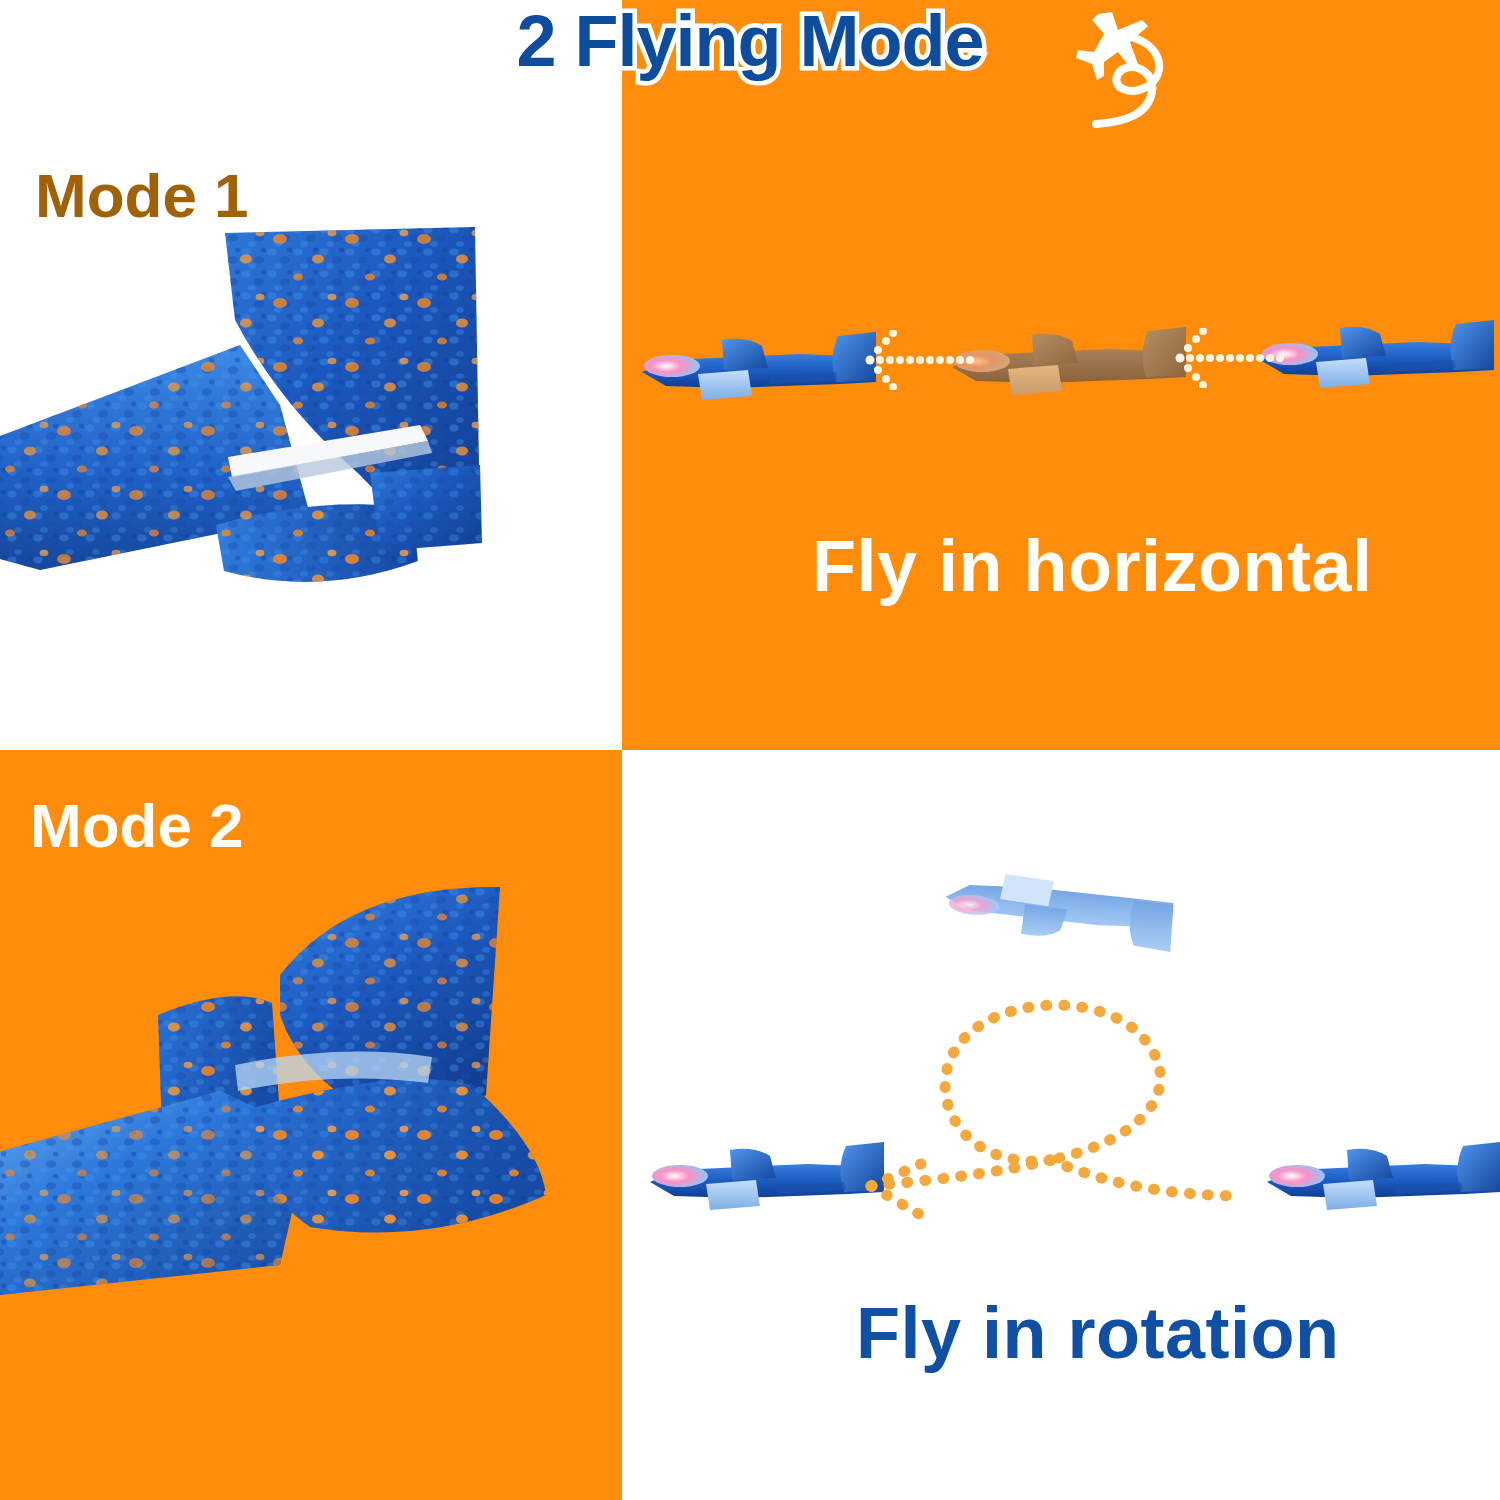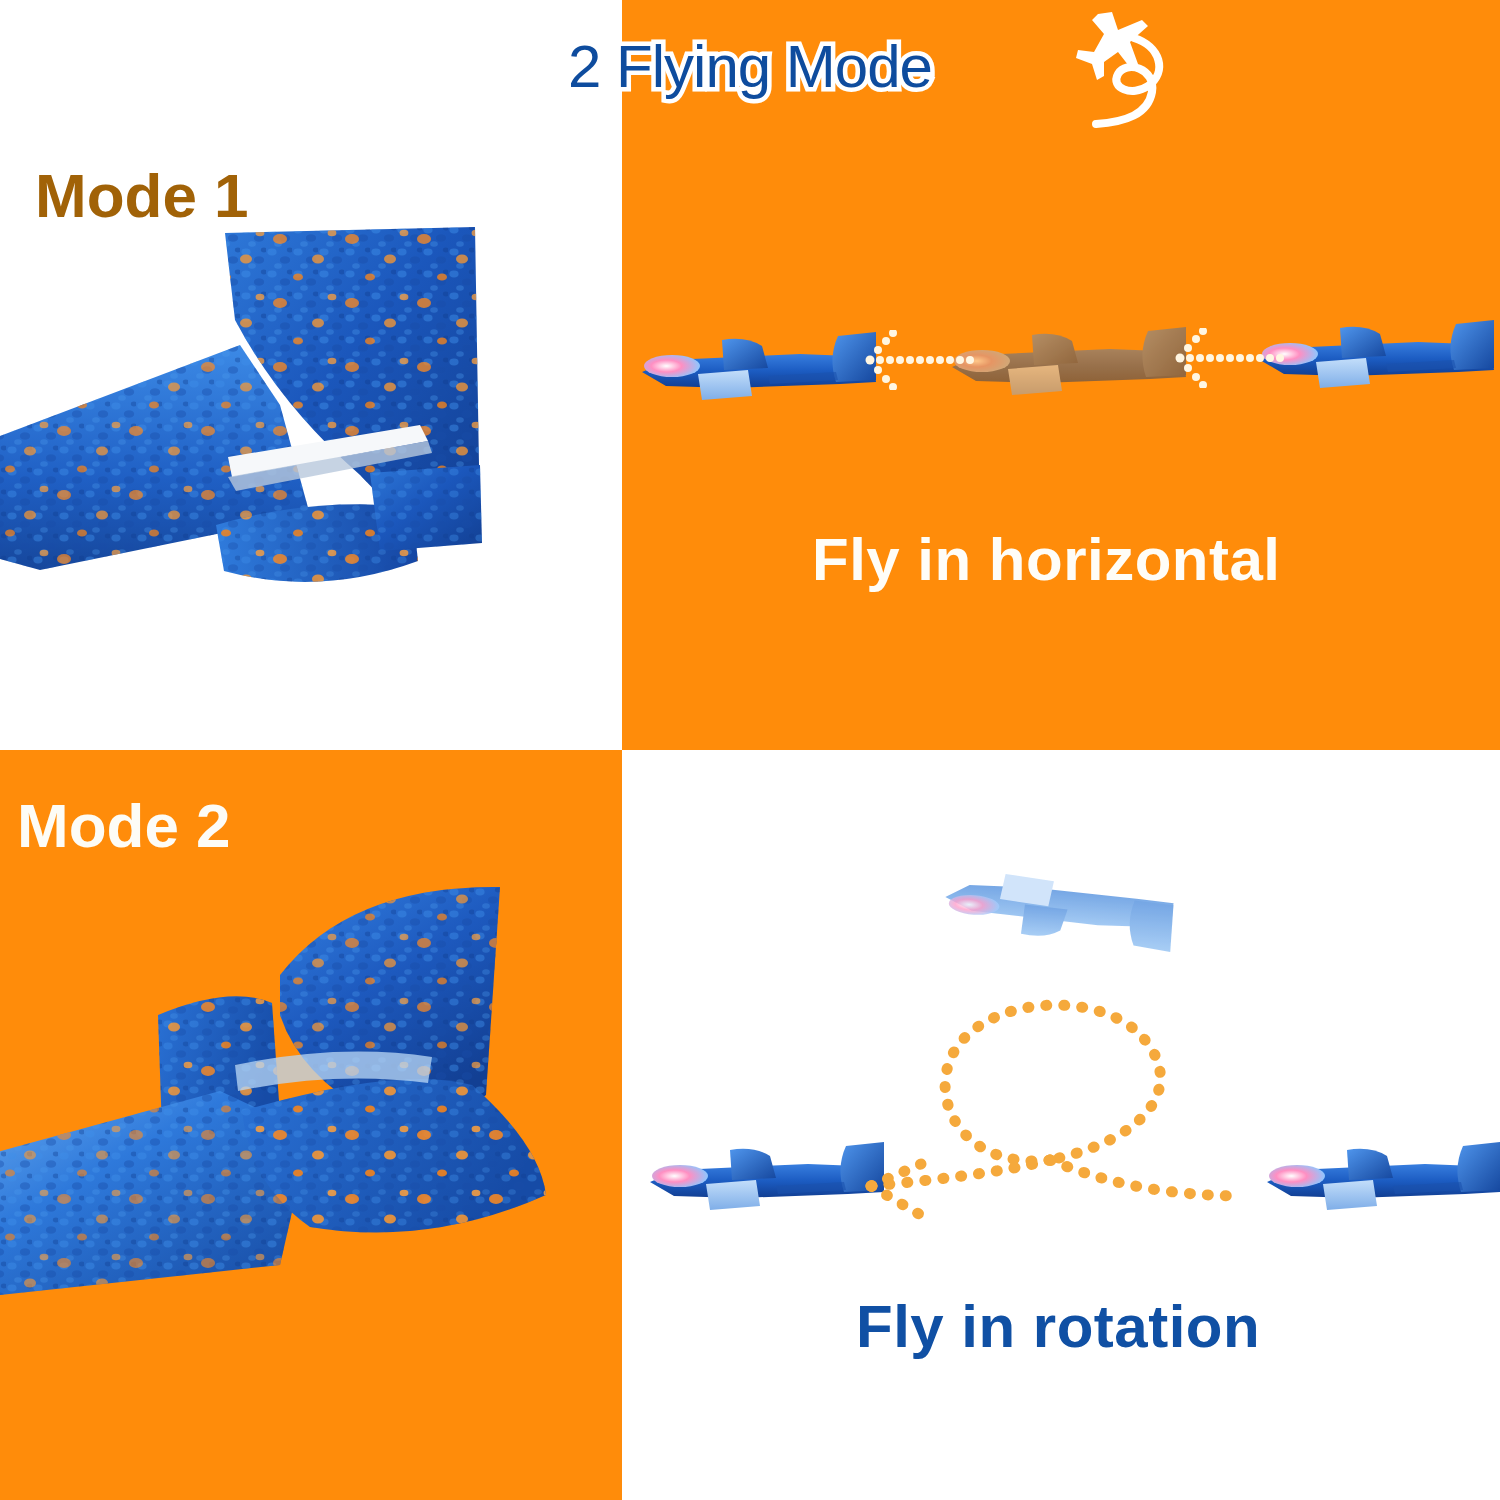--- a/index.html
+++ b/index.html
@@ -14,40 +14,40 @@
   #quad-tr { left:622px; top:0;  width:878px; height:750px; background:#FF8C0A; }
   #quad-bl { left:0;   top:750px; width:622px; height:750px; background:#FF8C0A; }
   #quad-br { left:622px; top:750px; width:878px; height:750px; background:#ffffff; }
 
   
   #title-bar {
     position:absolute; left:0; top:0; width:1500px; height:150px;
     z-index:40; pointer-events:none;
   }
   #title-text {
-    position:absolute; left:50%; top:32px; transform:translateX(-50%);
-    font-size:60px; font-weight:normal; color:#0E4C9E;
+    position:absolute; left:50%; top:0; transform:translateX(-50%);
+    font-size:72px; font-weight:bold; color:#0E4C9E;
     font-family:"Liberation Sans", sans-serif;
     letter-spacing:-1px; white-space:nowrap;
     -webkit-text-stroke:9px #ffffff; paint-order:stroke fill;
     text-shadow:0 0 0 #fff;
   }
   #plane-doodle { position:absolute; left:1052px; top:2px; width:140px; height:140px; }
 
   
   .mode-label {
     position:absolute; font-size:62px; font-weight:bold; z-index:30;
     font-family:"Liberation Sans", sans-serif; white-space:nowrap;
   }
   #mode1-label { left:35px; top:160px; color:#a16207; }
-  #mode2-label { left:17px; top:790px; color:#FDFCF6; }
+  #mode2-label { left:30px; top:790px; color:#FDFCF6; }
 
   
   .caption {
-    position:absolute; font-size:60px; font-weight:bold; z-index:30;
+    position:absolute; font-size:72px; font-weight:bold; z-index:30;
     font-family:"Liberation Sans", sans-serif; white-space:nowrap;
     letter-spacing:0.5px;
   }
   #cap-horizontal { left:812px; top:525px; color:#FFFDF7; }
   #cap-rotation   { left:856px; top:1292px; color:#1050A4; }
 
   
   #photo-mode1 { position:absolute; left:-20px; top:225px; width:575px; height:400px; }
   #photo-mode2 { position:absolute; left:-20px; top:865px; width:600px; height:430px; }
 

